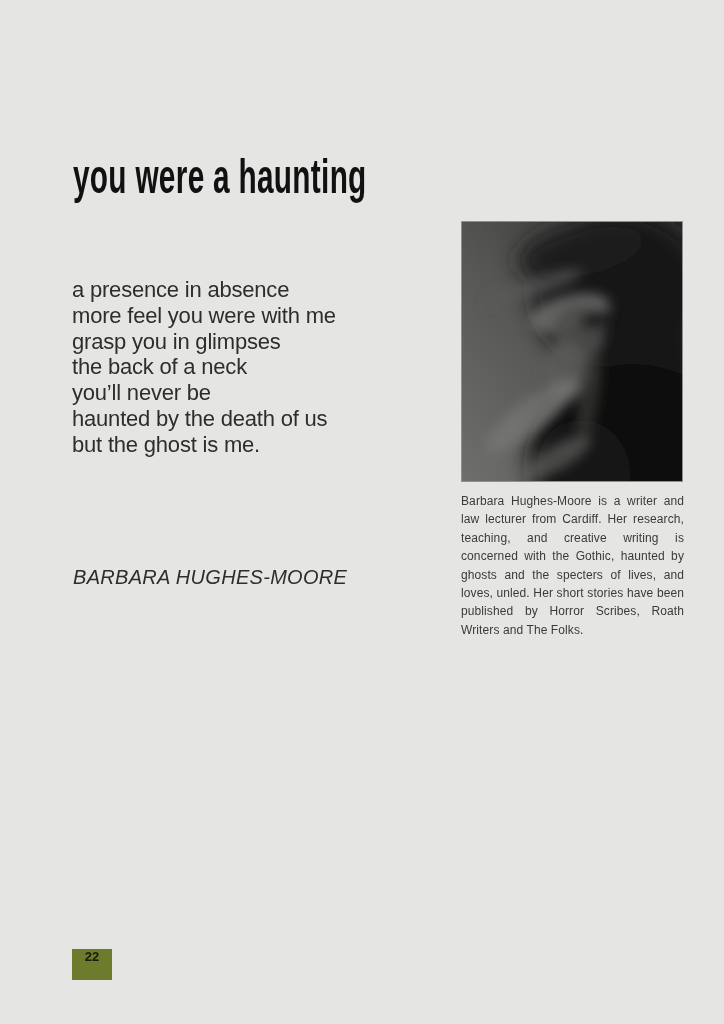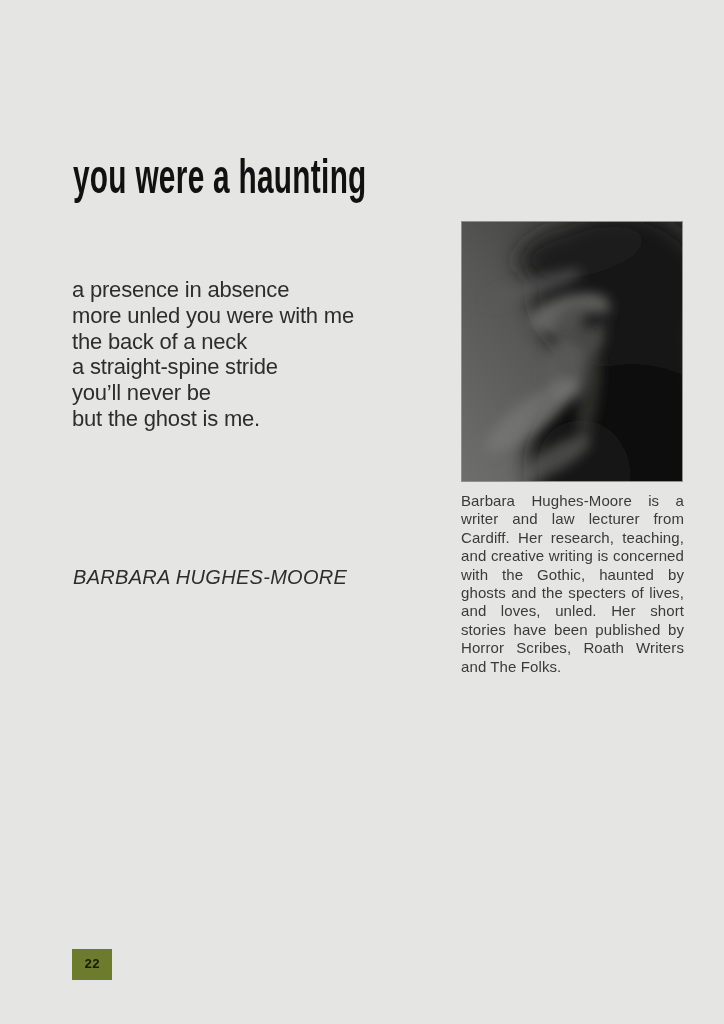--- a/index.html
+++ b/index.html
@@ -58,54 +58,53 @@
     border: 1px solid #8f8f8d;
     overflow: hidden;
     background: #4a4a4a;
   }
   .contributor-photo svg { display: block; width: 100%; height: 100%; }
   .contributor-bio {
     position: absolute;
     left: 461px;
     top: 492px;
     width: 223px;
-    font-size: 15px;
+    font-size: 12px;
     line-height: 18.4px;
     color: #3a3a3a;
     text-align: justify;
     letter-spacing: 0.1px;
   }
   .page-number-badge {
     position: absolute;
     left: 72px;
     top: 949px;
     width: 40px;
     height: 31px;
     display: flex;
-    align-items: center;
     justify-content: center;
     font-size: 13px;
     font-weight: 700;
     color: #161c07;
-    font-family: Liberation Mono, monospace;
   }
 </style>
 </head>
 <body>
 
 <div class="page" style="background: rgb(229, 230, 228);">
 
   <h1 class="poem-title">you were a haunting</h1>
 
   <div class="poem-body">
     <div>a presence in absence</div>
-    <div>more unled you were with me</div>
+    <div>more feel you were with me</div>
+    <div>grasp you in glimpses</div>
     <div>the back of a neck</div>
-    <div>a straight-spine stride</div>
     <div>you’ll never be</div>
+    <div>haunted by the death of us</div>
     <div>but the ghost is me.</div>
   </div>
 
   <div class="poem-author">BARBARA HUGHES-MOORE</div>
 
   <div class="contributor-photo">
     <svg viewBox="0 0 222 261" preserveAspectRatio="none" xmlns="http://www.w3.org/2000/svg" role="img">
       <defs>
         <linearGradient id="bgGrad" x1="0" y1="1" x2="1" y2="0">
           <stop offset="0" stop-color="#6e6e6c"></stop>

